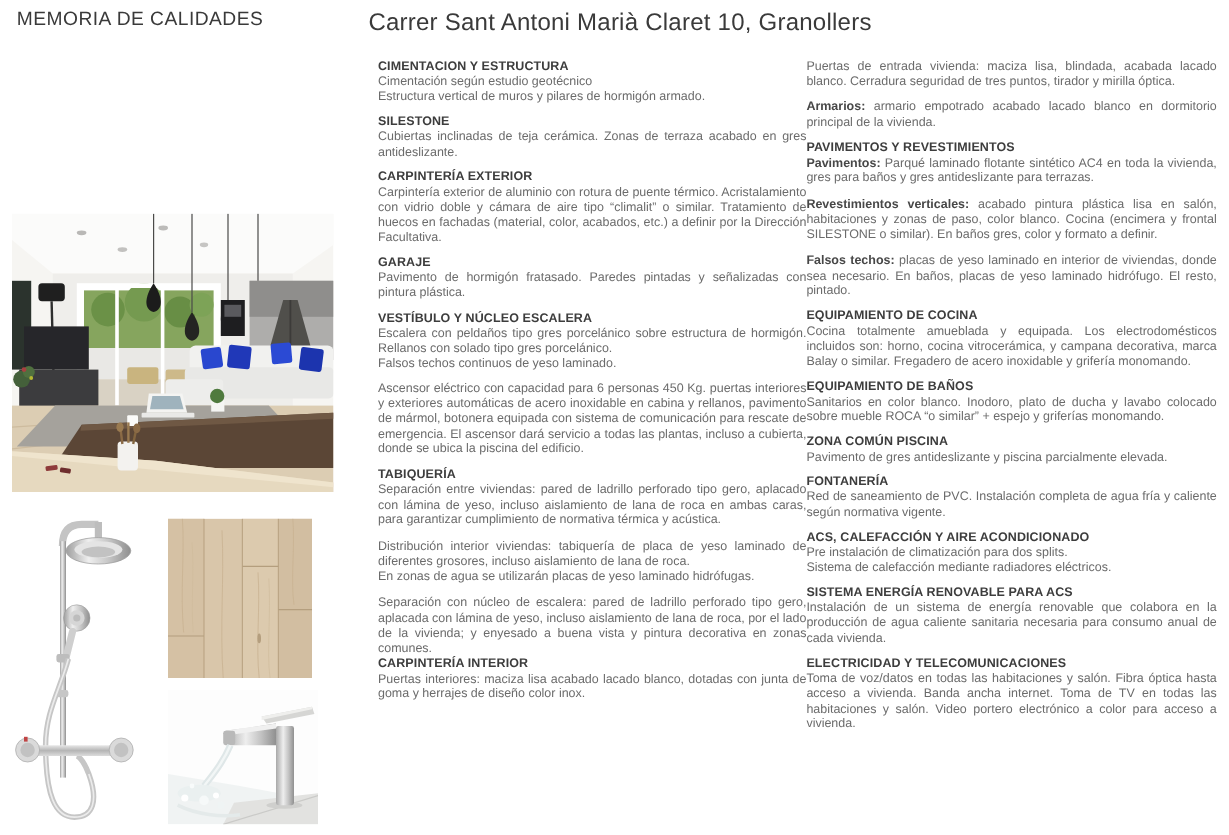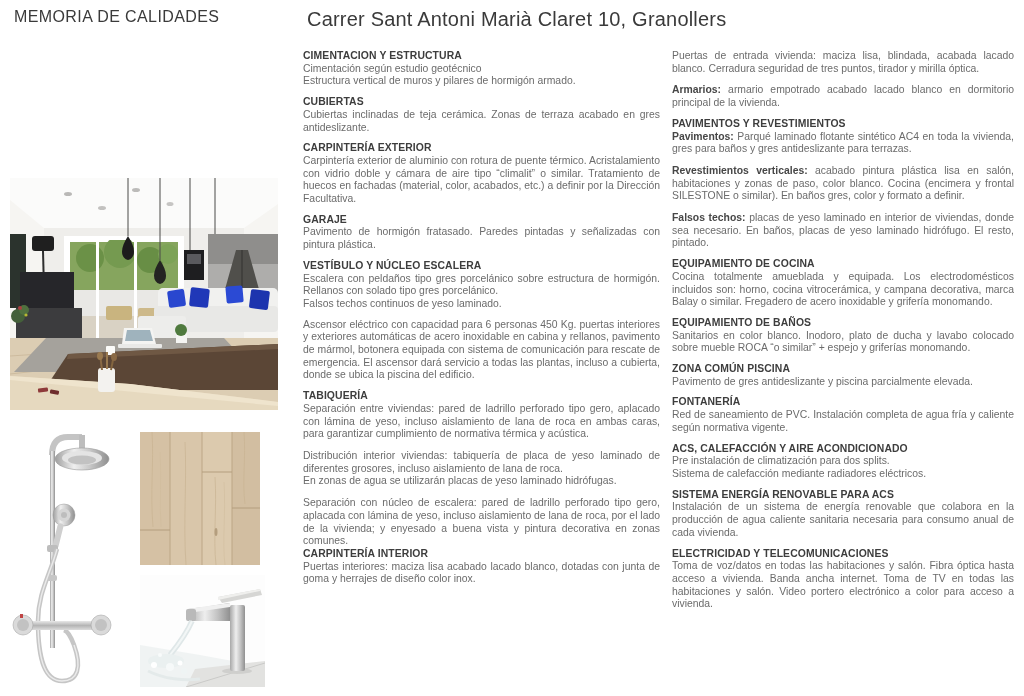--- a/index.html
+++ b/index.html
@@ -12,21 +12,21 @@
               color:#3a3a3a;font-weight:400;white-space:nowrap;}
 
   .photo{position:absolute;overflow:hidden;}
   #photo-living{left:10px;top:178px;width:268px;height:232px;}
   #photo-shower{left:10px;top:425px;width:122px;height:268px;}
   #photo-wood{left:140px;top:432px;width:120px;height:133px;}
   #photo-faucet{left:140px;top:575px;width:125px;height:112px;}
   .photo svg{display:block;width:100%;height:100%;}
 
   .col{position:absolute;top:50px;}
-  #col-middle{left:303px;width:357px;}
+  #col-middle{left:315px;width:357px;}
   #col-right{left:672px;width:342px;}
 
   .section{margin:0 0 8px 0;}
   .section-heading{font-size:10.4px;line-height:12.7px;font-weight:bold;color:#3d3d3d;
                    letter-spacing:.1px;}
   .block{margin:0 0 9px 0;font-size:10.4px;line-height:12.7px;color:#6b6b6b;
          text-align:justify;white-space:pre-line;}
   .block:last-child{margin-bottom:0;}
   .lead{font-weight:bold;color:#474747;}
   #col-middle .section:last-child{margin-top:-8px;} 
@@ -209,21 +209,21 @@
 </svg>
 </div>
 
 <div class="col" id="col-middle">
     <div class="section">
       <div class="section-heading">CIMENTACION Y ESTRUCTURA</div>
       <p class="block"><span>Cimentación según estudio geotécnico
 Estructura vertical de muros y pilares de hormigón armado.</span></p>
     </div>
     <div class="section">
-      <div class="section-heading">CUBIERTAS</div>
+      <div class="section-heading">SILESTONE</div>
       <p class="block"><span>Cubiertas inclinadas de teja cerámica. Zonas de terraza acabado en gres antideslizante.</span></p>
     </div>
     <div class="section">
       <div class="section-heading">CARPINTERÍA EXTERIOR</div>
       <p class="block"><span>Carpintería exterior de aluminio con rotura de puente térmico. Acristalamiento con vidrio doble y cámara de aire tipo “climalit” o similar. Tratamiento de huecos en fachadas (material, color, acabados, etc.) a definir por la Dirección Facultativa.</span></p>
     </div>
     <div class="section">
       <div class="section-heading">GARAJE</div>
       <p class="block"><span>Pavimento de hormigón fratasado. Paredes pintadas y señalizadas con pintura plástica.</span></p>
     </div>

